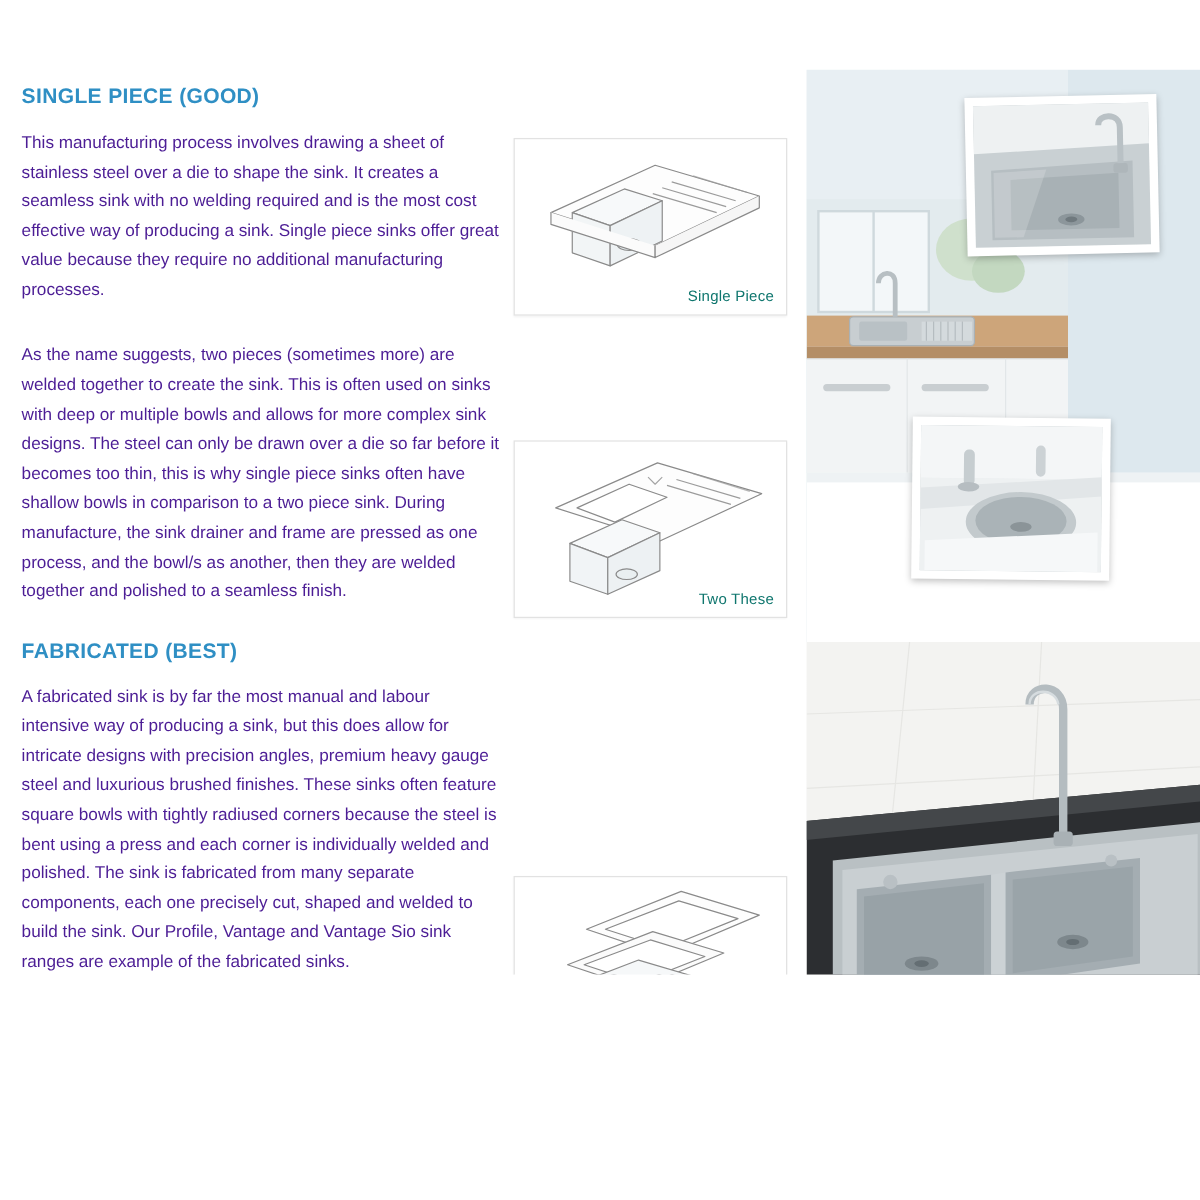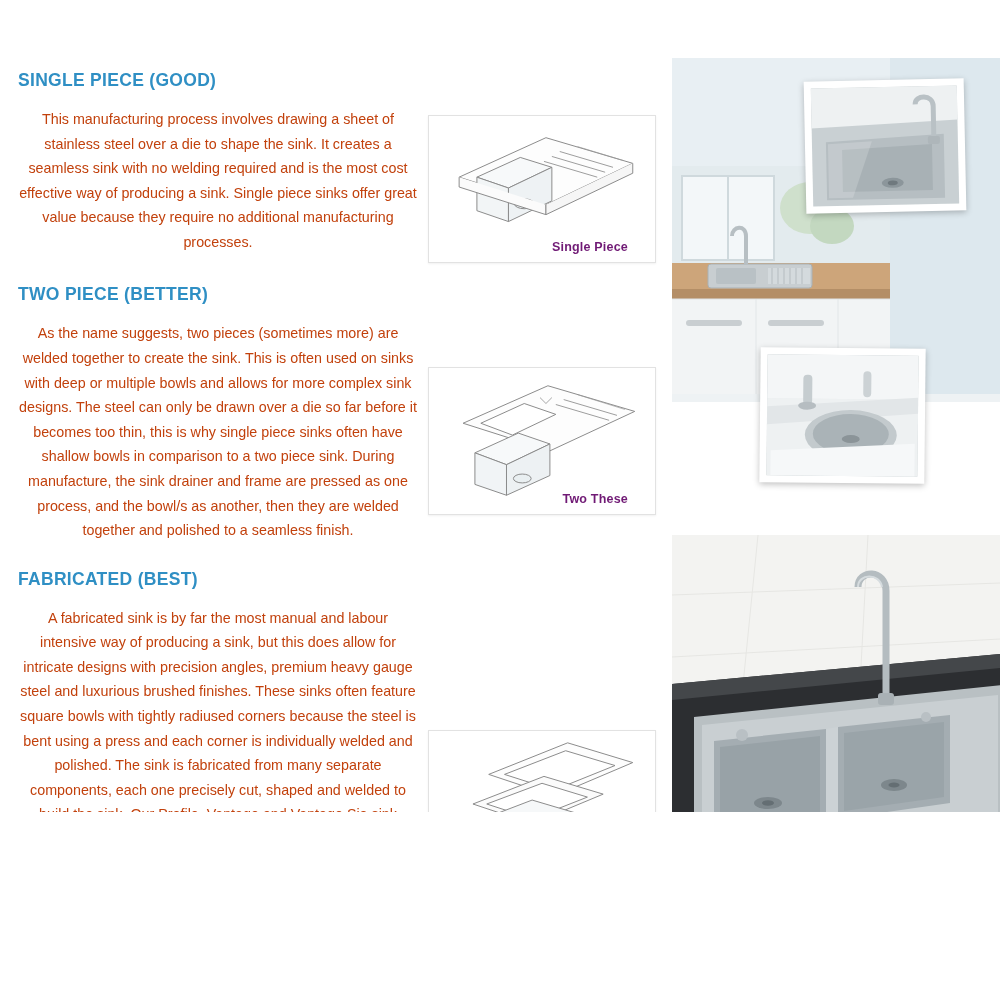--- a/index.html
+++ b/index.html
@@ -25,40 +25,40 @@
   }
   .section { margin-bottom: 26px; }
   .sec-head {
     color: #2f8fc4;
     font-size: 17.5px;
     font-weight: bold;
     letter-spacing: 0.3px;
     margin: 0 0 16px 0;
   }
   .sec-body {
-    color: #c2410c;
+    color: #4c1d95;
     font-size: 14.3px;
     line-height: 1.72;
     margin: 0;
-    text-align: center;
+    text-align: left;
   }
 
   
   .diagram {
     position: absolute;
     background: #ffffff;
     border: 1px solid #e2e2e2;
     box-shadow: 0 1px 2px rgba(0,0,0,0.06);
   }
   .diagram .caption {
     position: absolute;
-    right: 27px; bottom: 8px;
+    right: 10px; bottom: 8px;
     font-size: 12.5px;
-    color: #701a75;
-    font-weight: bold;
+    color: #0f766e;
+    font-weight: normal;
     letter-spacing: 0.2px;
   }
   #diagram-single { left: 428px; top: 115px; width: 228px; height: 148px; }
   #diagram-two    { left: 428px; top: 367px; width: 228px; height: 148px; }
   #diagram-fab    { left: 428px; top: 682px; width: 228px; height: 148px; margin-top: 48px; }
   .diagram svg { position: absolute; left: 0; top: 0; width: 100%; height: 100%; }
 
   
   .photo-panel {
     position: absolute;
@@ -108,21 +108,20 @@
 <div class="page">
 
   <div class="text-col">
 
     <div class="section">
       <h2 class="sec-head">SINGLE PIECE (GOOD)</h2>
       <p class="sec-body">This manufacturing process involves drawing a sheet of stainless steel over a die to shape the sink. It creates a seamless sink with no welding required and is the most cost effective way of producing a sink. Single piece sinks offer great value because they require no additional manufacturing processes.</p>
     </div>
 
     <div class="section" style="margin-top:30px;">
-      <h2 class="sec-head">TWO PIECE (BETTER)</h2>
       <p class="sec-body">As the name suggests, two pieces (sometimes more) are welded together to create the sink. This is often used on sinks with deep or multiple bowls and allows for more complex sink designs. The steel can only be drawn over a die so far before it becomes too thin, this is why single piece sinks often have shallow bowls in comparison to a two piece sink. During manufacture, the sink drainer and frame are pressed as one process, and the bowl/s as another, then they are welded together and polished to a seamless finish.</p>
     </div>
 
     <div class="section" style="margin-top:18px;">
       <h2 class="sec-head">FABRICATED (BEST)</h2>
       <p class="sec-body">A fabricated sink is by far the most manual and labour intensive way of producing a sink, but this does allow for intricate designs with precision angles, premium heavy gauge steel and luxurious brushed finishes. These sinks often feature square bowls with tightly radiused corners because the steel is bent using a press and each corner is individually welded and polished. The sink is fabricated from many separate components, each one precisely cut, shaped and welded to build the sink. Our Profile, Vantage and Vantage Sio sink ranges are example of the fabricated sinks.</p>
     </div>
 
   </div>
 

